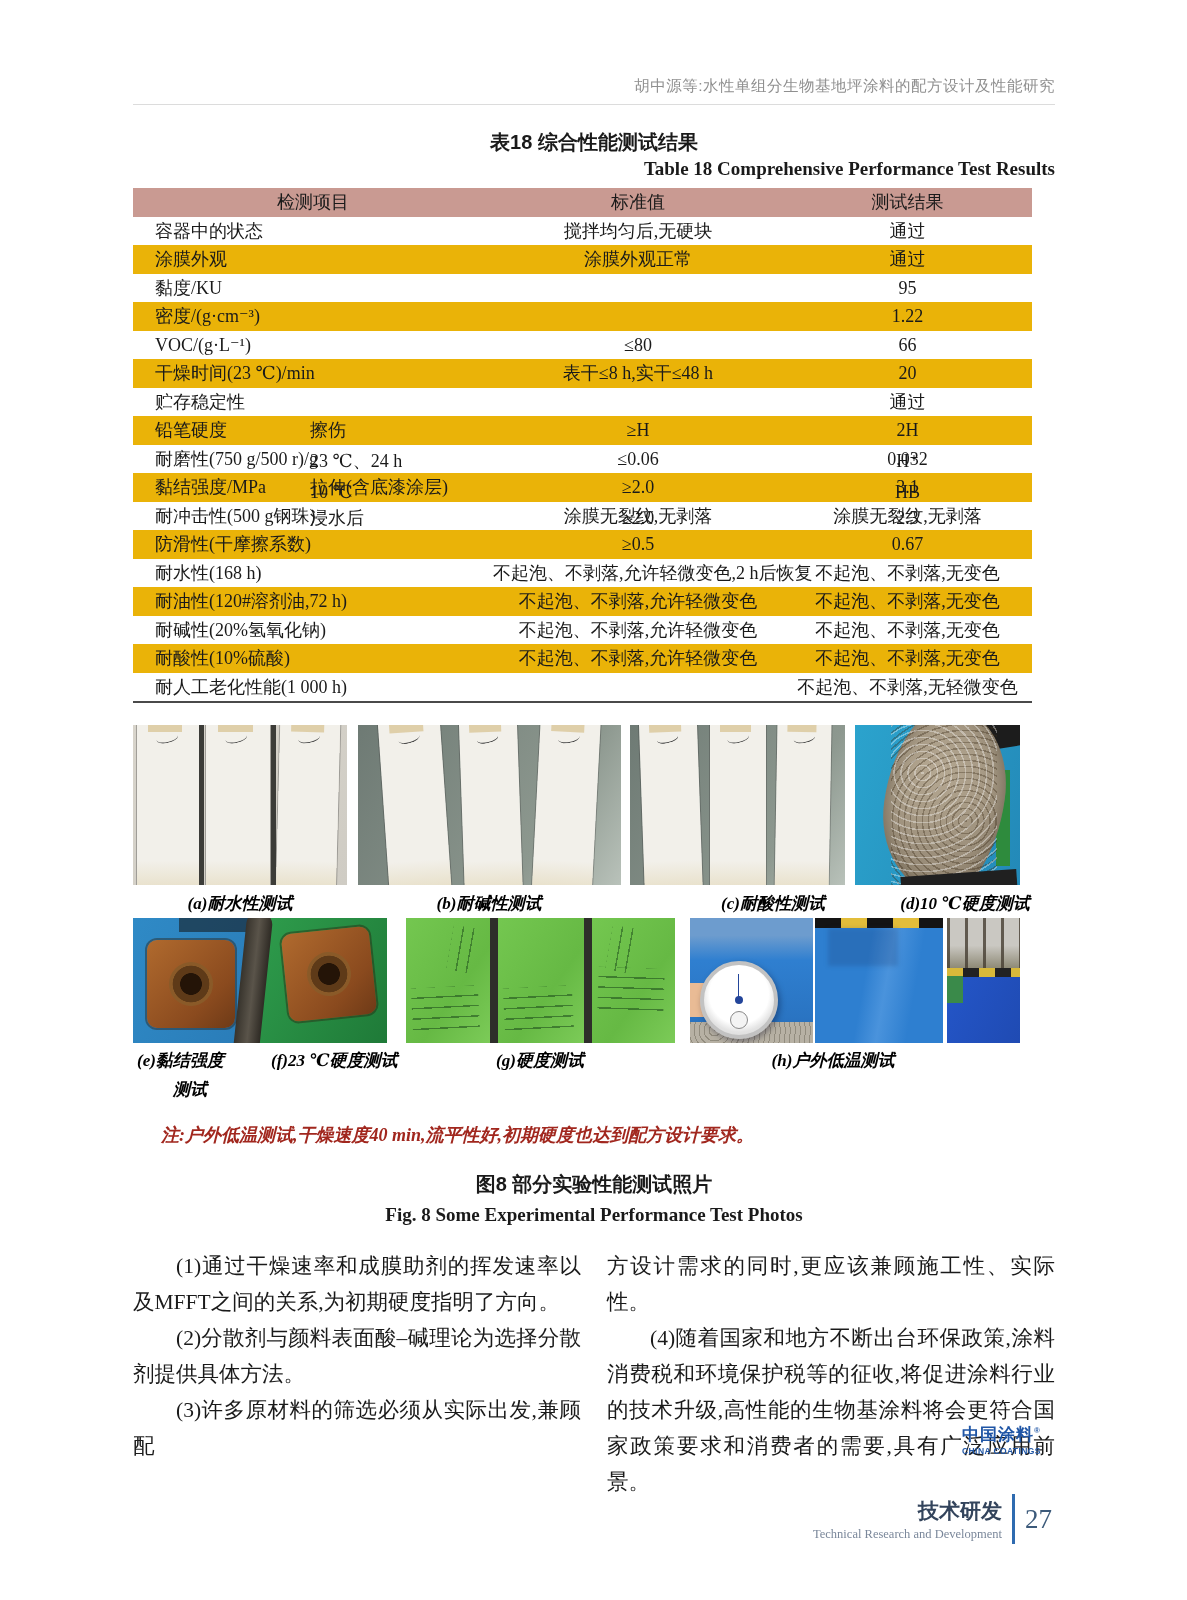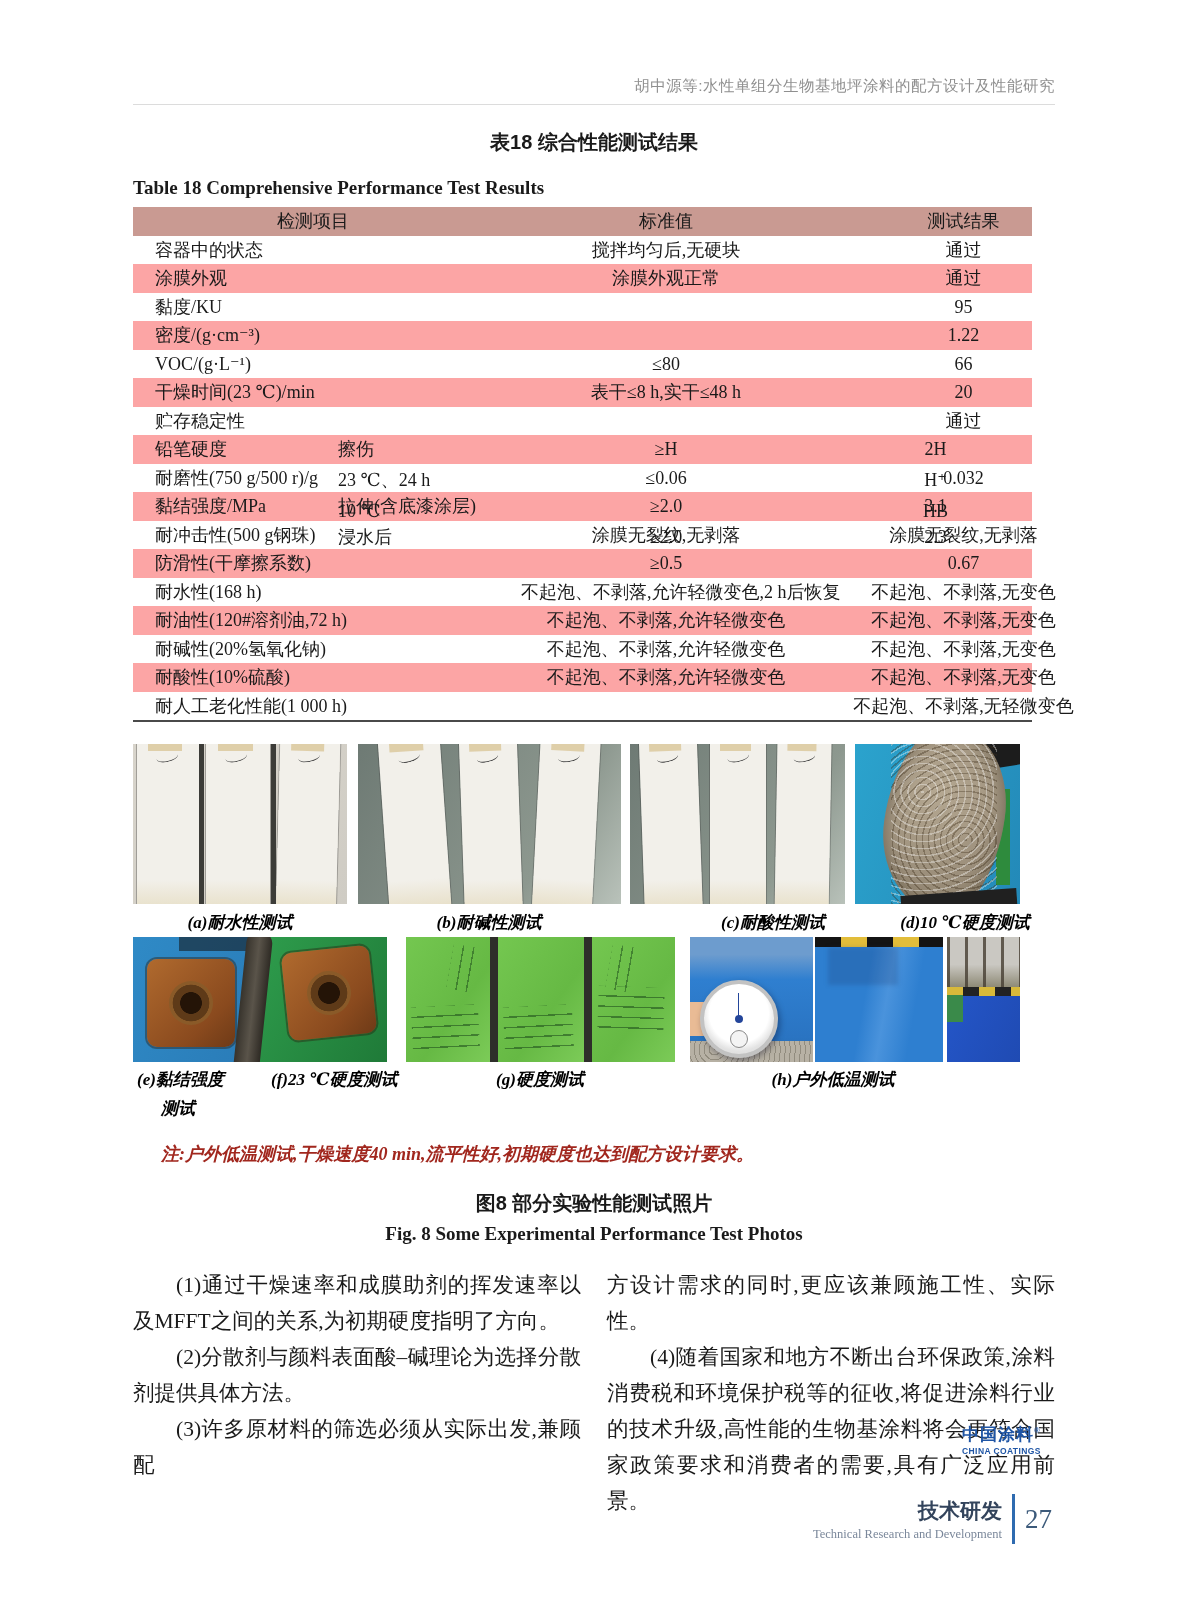--- a/index.html
+++ b/index.html
@@ -9,31 +9,31 @@
   .content { position:absolute; left:133px; top:0; width:922px; }
 
   
   .runhead { padding-top:76px; text-align:right; font-size:15.5px; color:#8f8f8f;
              font-family:"Liberation Sans","DejaVu Sans",sans-serif; letter-spacing:.5px; }
   .runhead-rule { border-bottom:1.5px solid #dcdcdc; margin-top:7px; }
 
   
   .tbl-title-zh { margin-top:24px; text-align:center; font-size:20px; font-weight:bold;
                   font-family:"Liberation Sans","DejaVu Sans",sans-serif; }
-  .tbl-title-en { margin-top:21px; text-align:left; font-size:19px; font-weight:bold; }
+  .tbl-title-en { margin-top:2px; text-align:right; font-size:19px; font-weight:bold; }
 
   
   .ptable { margin-top:8px; width:899px; border-bottom:2px solid #4a4a4a; font-size:18px; }
-  .trow { display:grid; grid-template-columns:360px 290px 249px;gap:28px; }
+  .trow { display:grid; grid-template-columns:360px 290px 249px; }
   .trow > div { height:28.5px; line-height:28.5px; white-space:nowrap; }
   .trow .c1 { padding-left:22px; text-align:left; }
   .trow .c2, .trow .c3 { text-align:center; }
   .trow.thead { background:#c99a92; }
   .trow.thead .c1 { text-align:center; padding-left:0; }
-  .trow.pink { background:#fca5a5; }
+  .trow.pink { background:#eab308; }
   .grow { display:grid; grid-template-columns:177px 1fr; }
   .grow .gl { padding-left:22px; display:flex; align-items:center; white-space:nowrap; }
   .gsub { display:grid; grid-template-columns:183px 290px 249px; }
   .gsub > div { height:31px; line-height:28.5px; white-space:nowrap; }
   .gsub .sl { text-align:left; }
   .gsub .s2, .gsub .s3 { text-align:center; }
   sup { font-size:12px; }
 
   
   .photorow { position:relative; width:887px; }
@@ -377,21 +377,21 @@
       <div class="photo p-h3" style="left:814px; width:73px;">
         <div class="trees"></div>
         <div class="curb"></div>
         <div class="floor"></div>
         <div class="greenpatch"></div>
       </div>
     </div>
 
     <div class="caprow caprow2">
       <div style="left:4px; top:0;">(e)黏结强度</div>
-      <div class="capline2" style="left:28px;font-style:italic;">测试</div>
+      <div class="capline2" style="left:40px;font-style:italic;">测试</div>
       <div style="left:138px; top:0;">(f)23 ℃硬度测试</div>
       <div style="left:407px; top:0; transform:translateX(-50%);">(g)硬度测试</div>
       <div style="left:700px; top:0; transform:translateX(-50%);">(h)户外低温测试</div>
     </div>
 
     <div class="fig-note">注:户外低温测试,干燥速度40 min,流平性好,初期硬度也达到配方设计要求。</div>
 
     <div class="fig-title-zh">图8  部分实验性能测试照片</div>
     <div class="fig-title-en">Fig. 8   Some Experimental Performance Test Photos</div>
 

